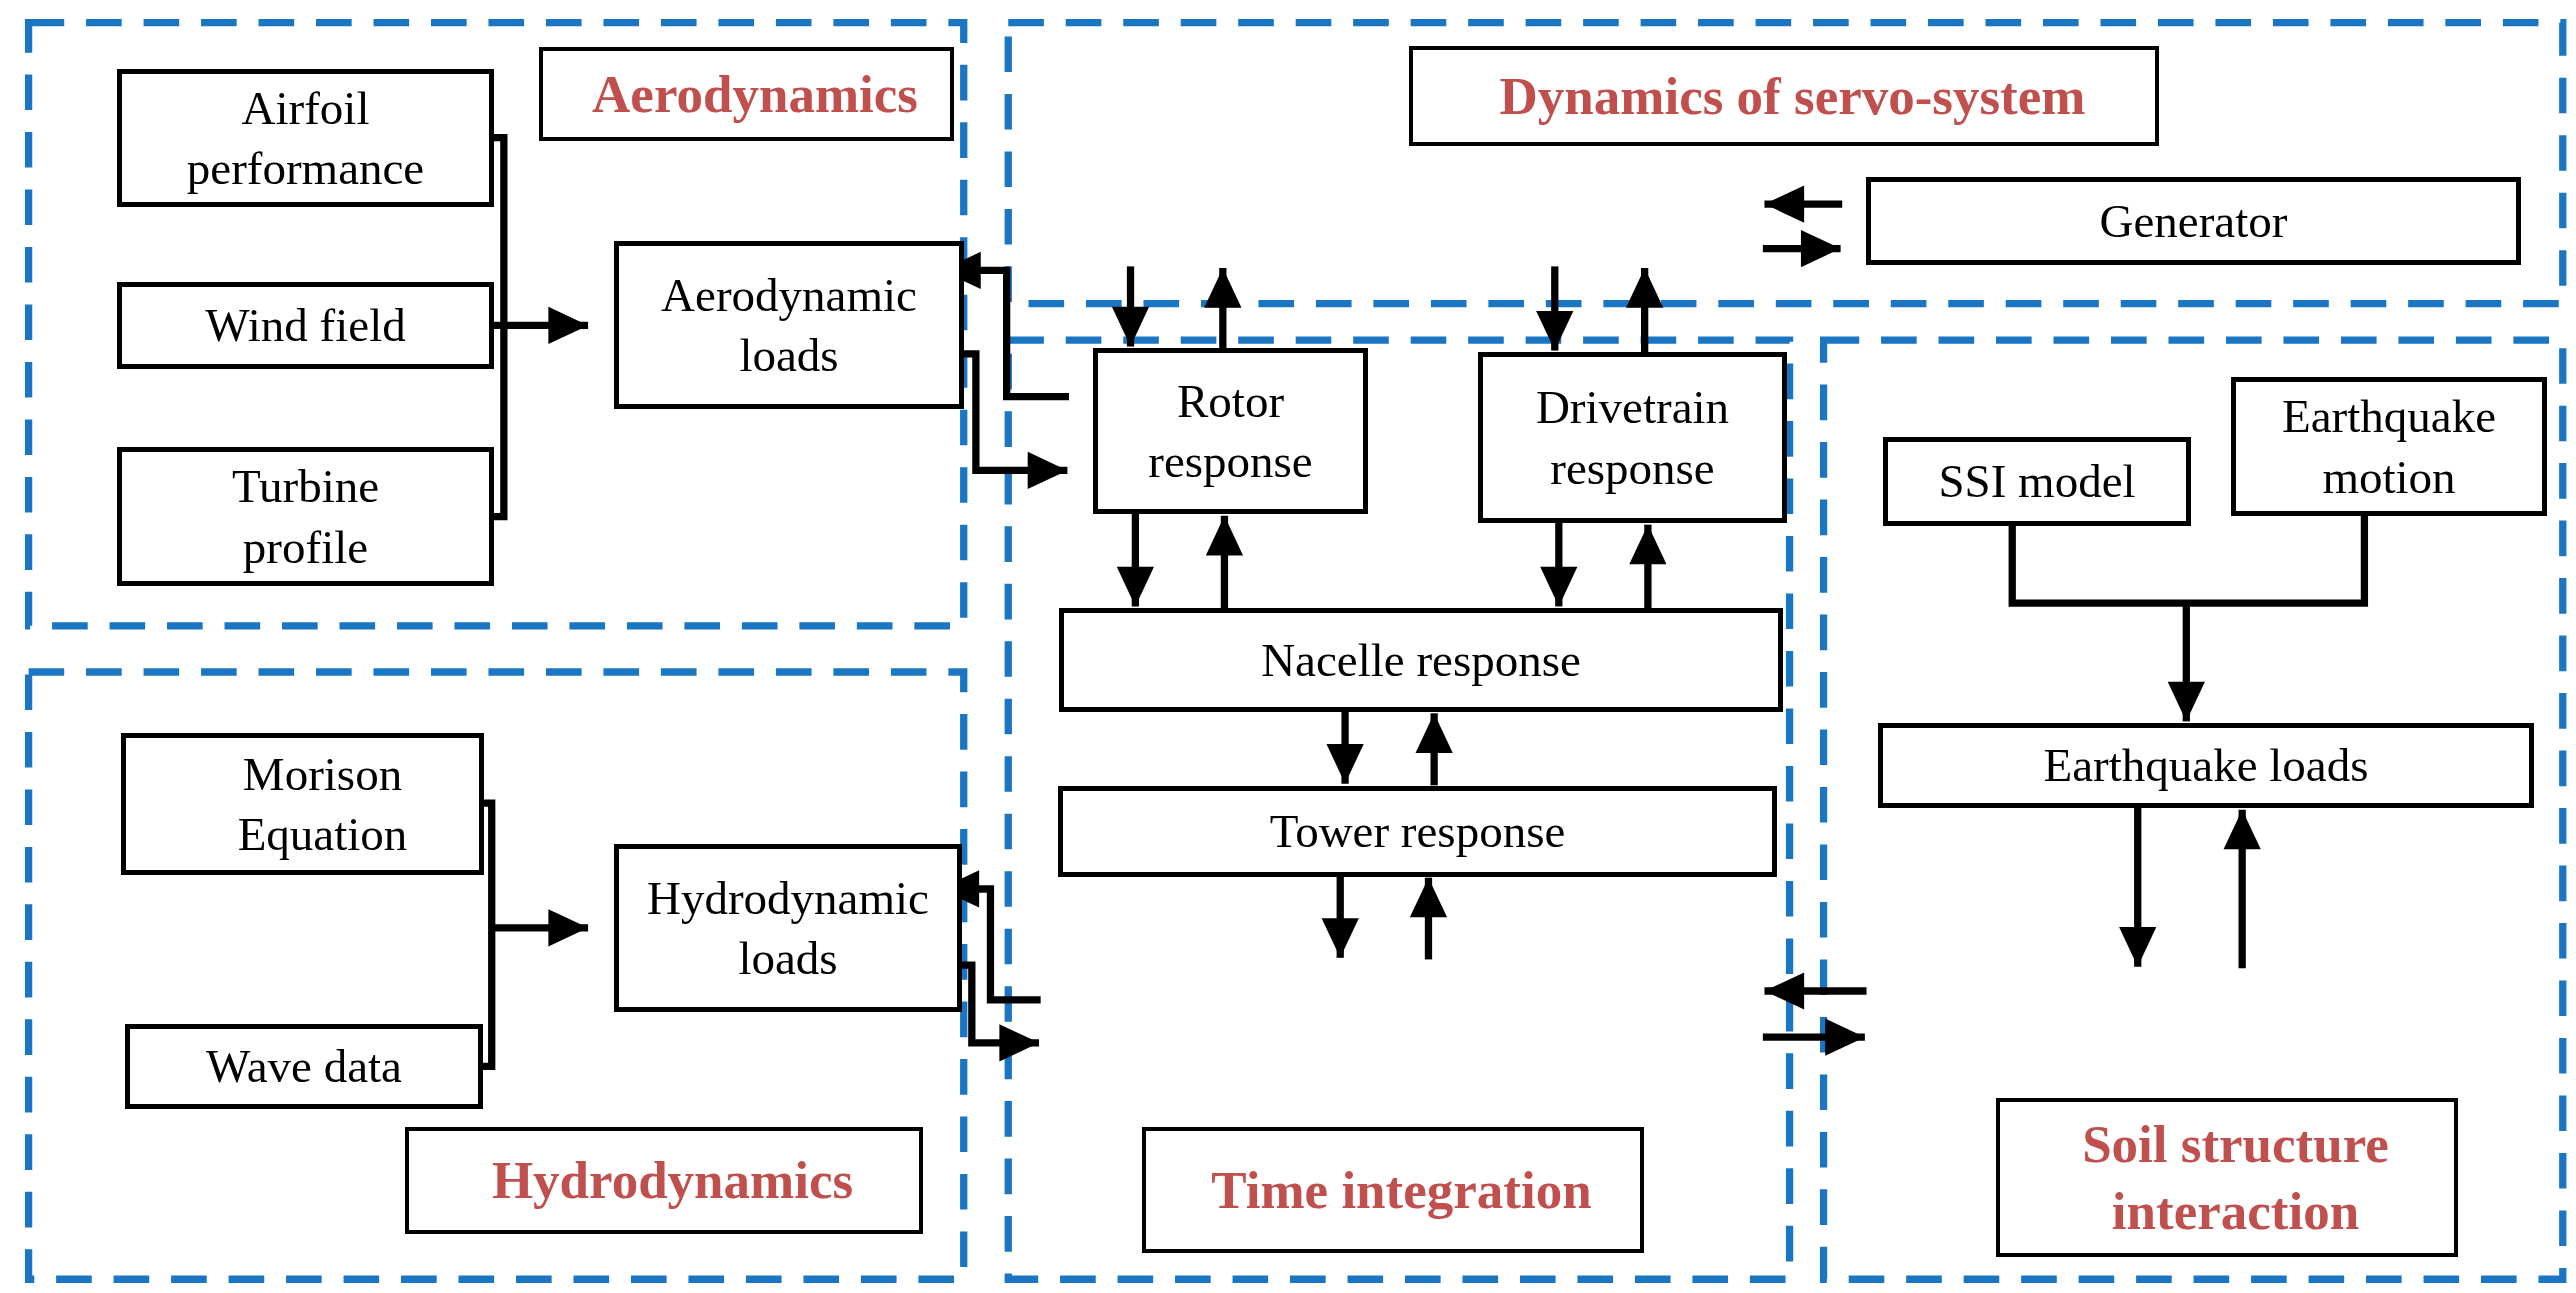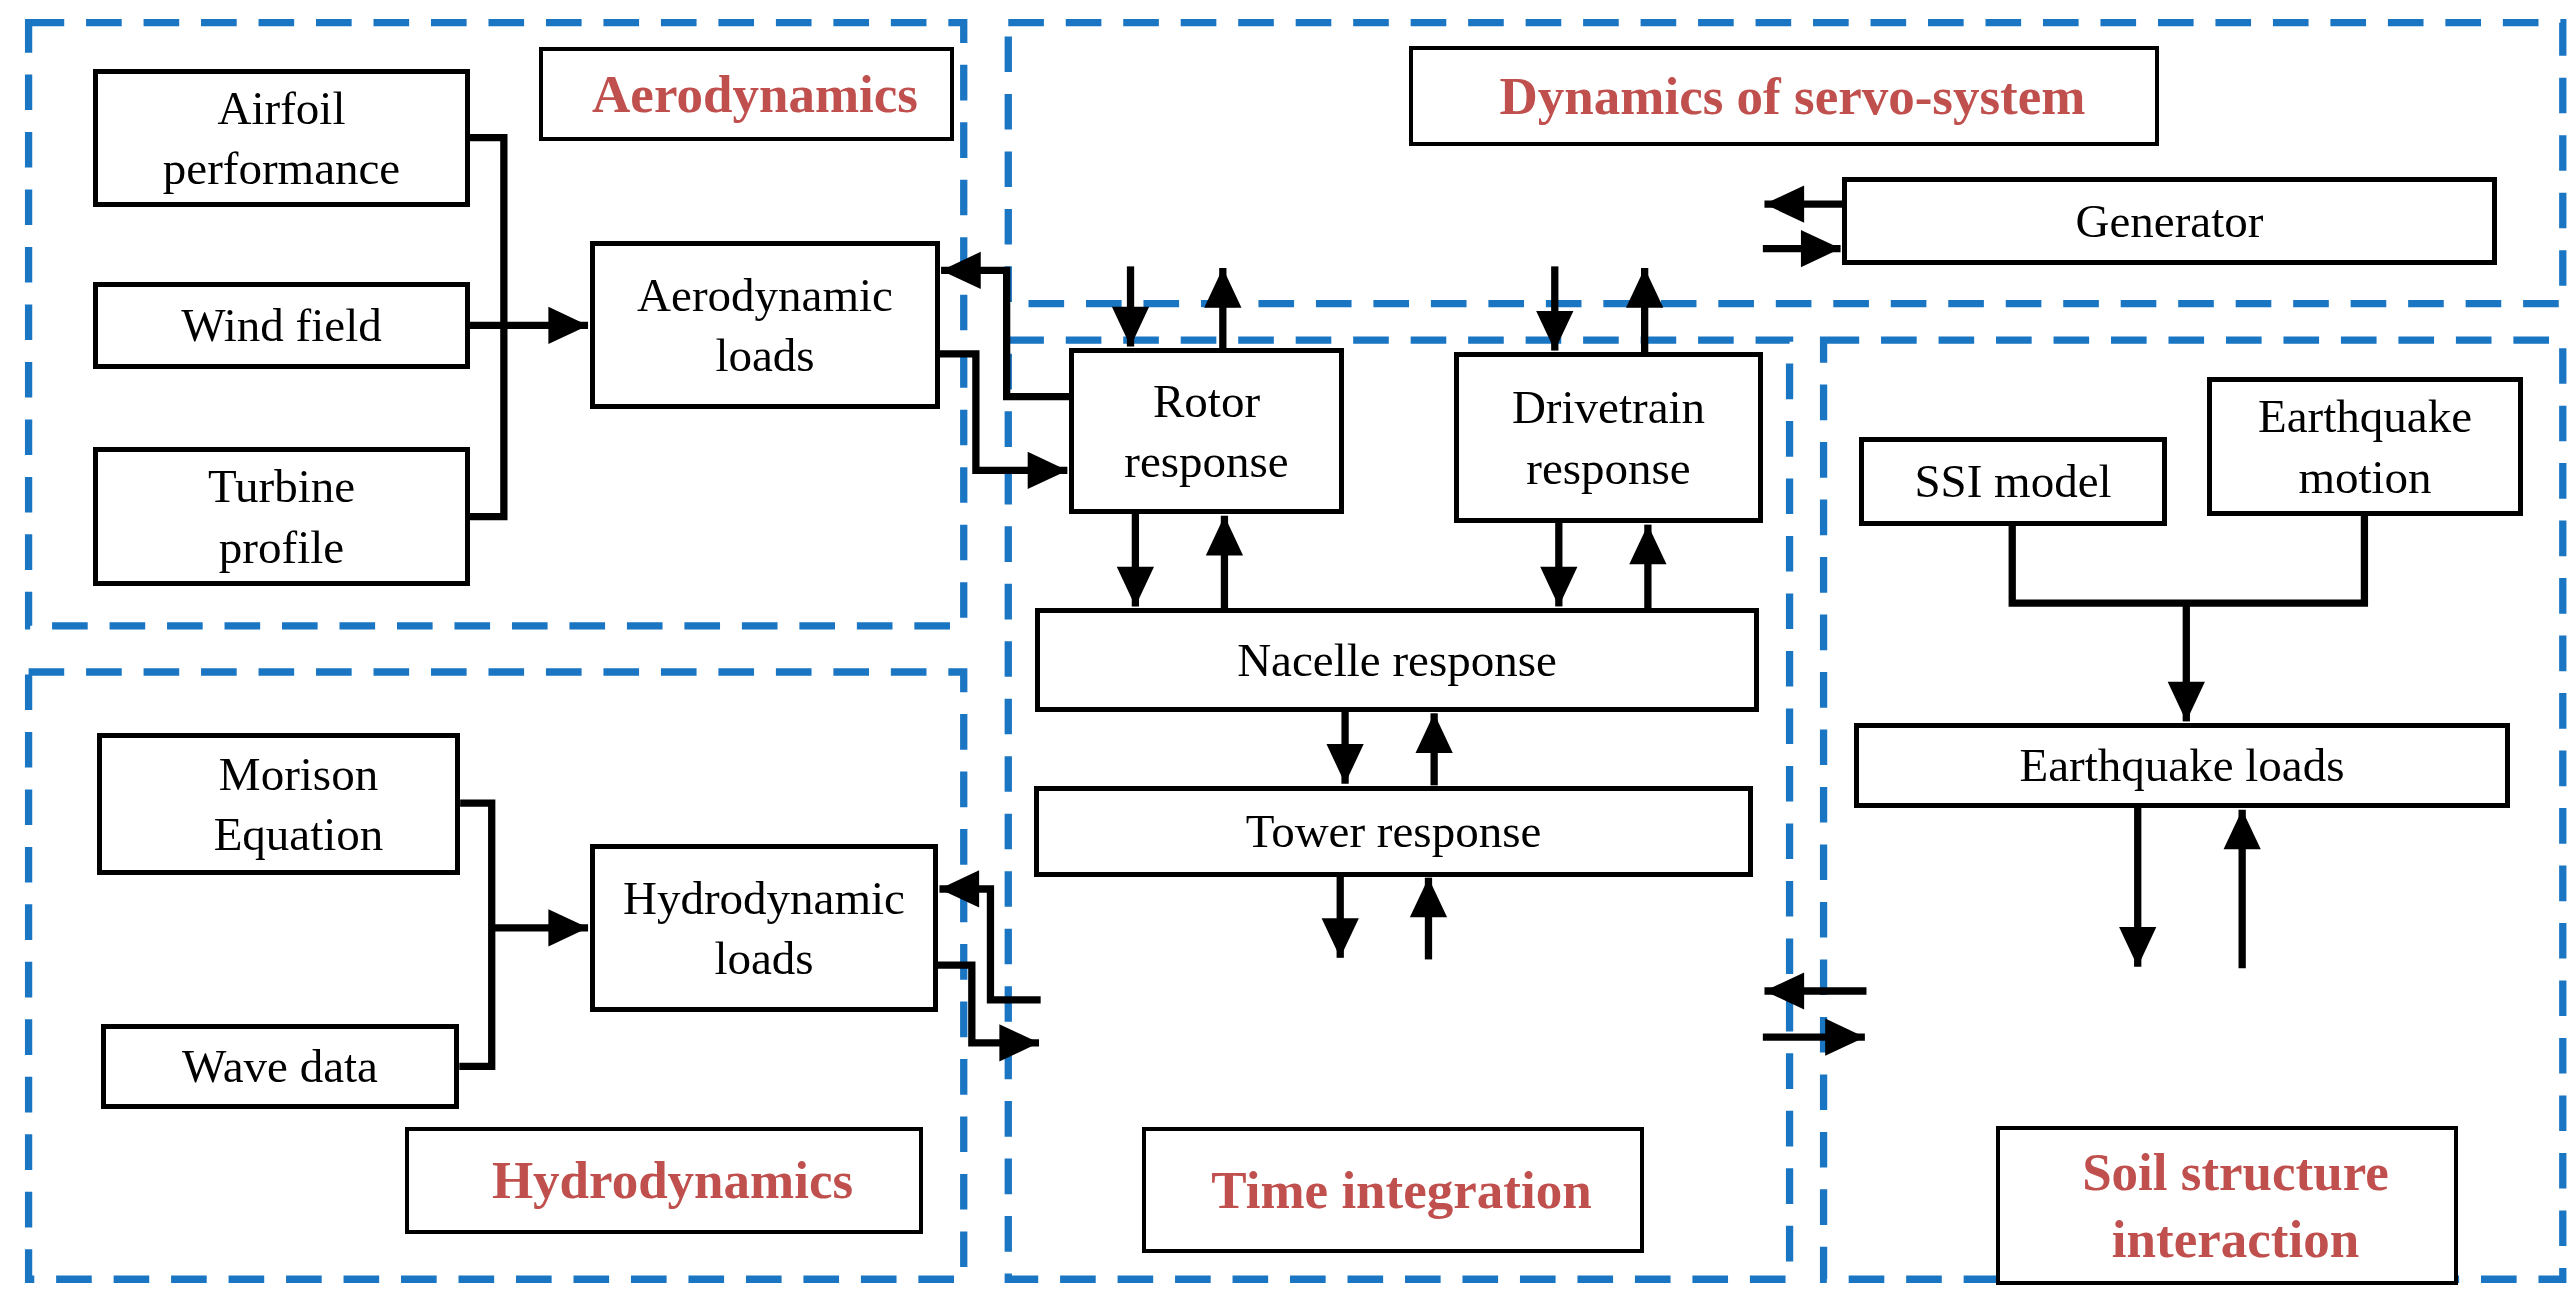--- a/index.html
+++ b/index.html
@@ -41,20 +41,21 @@
     background: var(--background);
     border: 5.7px solid var(--box-border);
     display: flex;
     align-items: center;
     justify-content: center;
     text-align: center;
     white-space: pre-line;
     font-size: 47px;
     line-height: 1.28;
     color: #000;
+    margin-left: 24px;
   }
   .title-box {
     position: absolute;
     box-sizing: border-box;
     background: var(--background);
     border: 4.9px solid var(--box-border);
     display: flex;
     align-items: center;
     justify-content: center;
     text-align: center;
@@ -143,21 +144,21 @@
   <div class="box" style="left:1454px; top:352px; width:309px; height:171px;">Drivetrain
 response</div>
   <div class="box" style="left:1035px; top:608px; width:724px; height:104px;">Nacelle response</div>
   <div class="box" style="left:1034px; top:786px; width:719px; height:91px;">Tower response</div>
   <div class="title-box" style="left:1142px; top:1127px; width:502px; height:126px;">Time integration</div>
 
   <div class="box" style="left:1859px; top:437px; width:308px; height:89px;">SSI model</div>
   <div class="box" style="left:2207px; top:377px; width:316px; height:139px;">Earthquake
 motion</div>
   <div class="box" style="left:1854px; top:723px; width:656px; height:85px;">Earthquake loads</div>
-  <div class="title-box" style="left:1996px; top:1098px; width:462px; height:159px;margin-top:28px;">Soil structure
+  <div class="title-box" style="left:1996px; top:1098px; width:462px; height:159px;">Soil structure
 interaction</div>
 
   <div class="box" style="left:97px; top:733px; width:363px; height:142px;padding-left:40px;">Morison
 Equation</div>
   <div class="box" style="left:101px; top:1024px; width:358px; height:85px;">Wave data</div>
   <div class="box" style="left:590px; top:844px; width:348px; height:168px;">Hydrodynamic
 loads</div>
   <div class="title-box" style="left:405px; top:1127px; width:518px; height:107px;">Hydrodynamics</div>
 
 </div>

